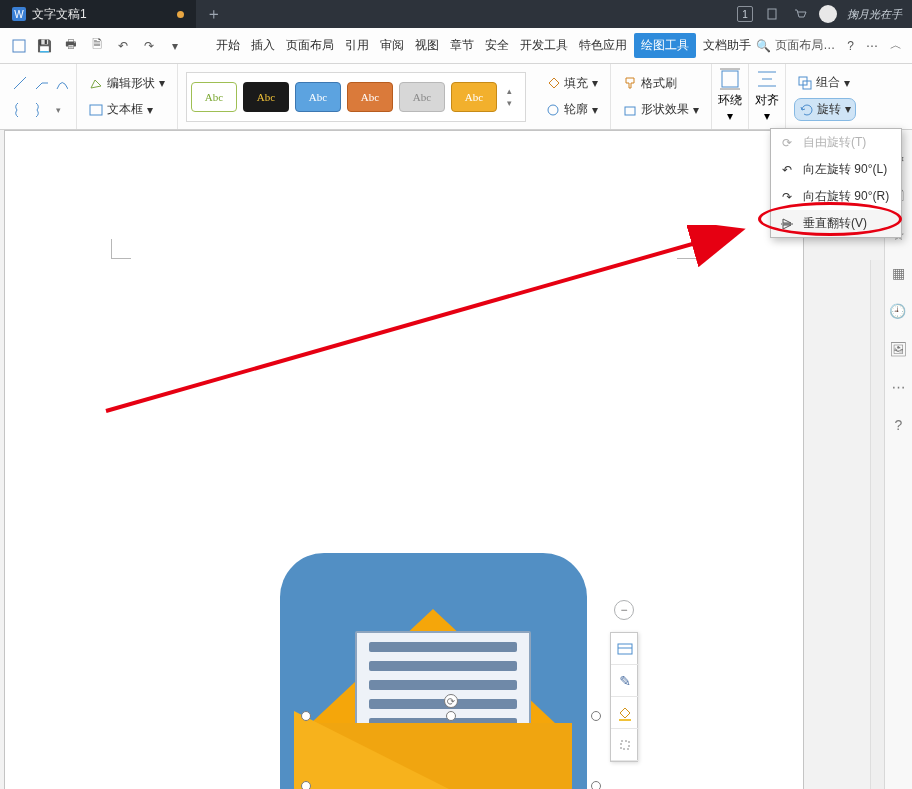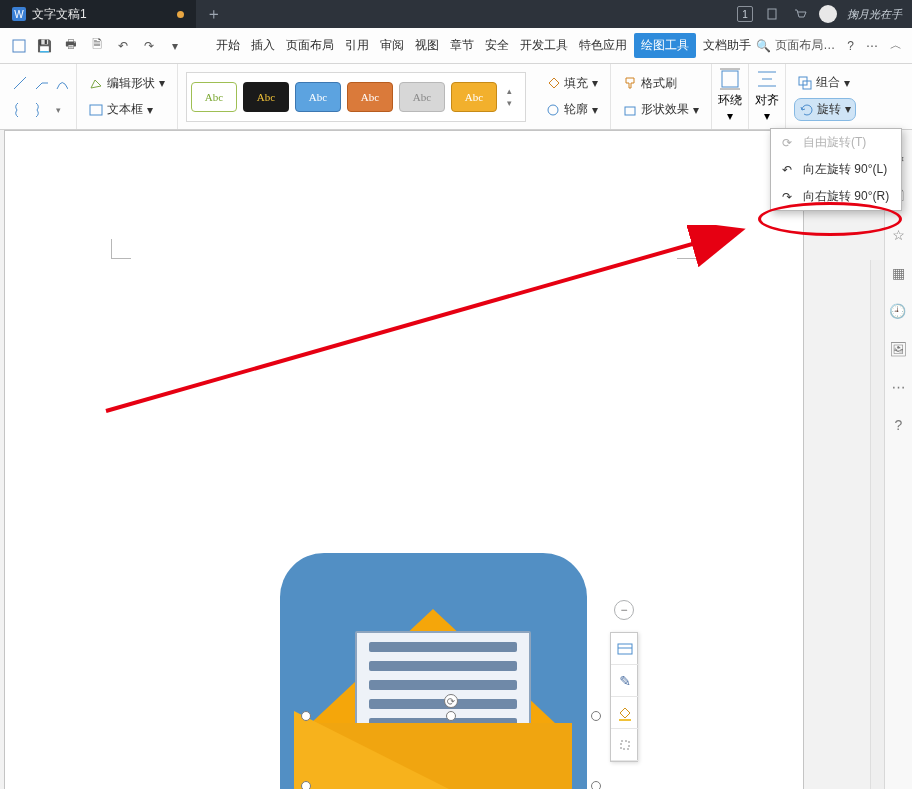--- a/index.html
+++ b/index.html
@@ -340,20 +340,28 @@
     <span>自由旋转(T)</span>
   </div>
   <div class="dd-item">
     <span class="ddi">↶</span>
     <span>向左旋转 90°(L)</span>
   </div>
   <div class="dd-item">
     <span class="ddi">↷</span>
     <span>向右旋转 90°(R)</span>
   </div>
+  <div class="dd-item">
+    <span class="ddi">
+      <svg width="14" height="14">
+          <path d="M1 7 L13 7 M3 2 L11 6 L3 6 Z M3 12 L11 8 L3 8 Z" stroke="#555" fill="none"></path>
+        </svg>
+    </span>
+    <span>垂直翻转(V)</span>
+  </div>
 </div>
 
 <div class="highlight-oval" style="top:202px;right:10px"></div>
 
 <svg class="arrow-svg" width="660" height="190">
   <defs>
       <marker id="ah" markerWidth="14" markerHeight="12" refX="12" refY="6" orient="auto">
     <path d="M0 0 L14 6 L0 12 Z" fill="#e60012"></path>
       </marker>
     </defs>

